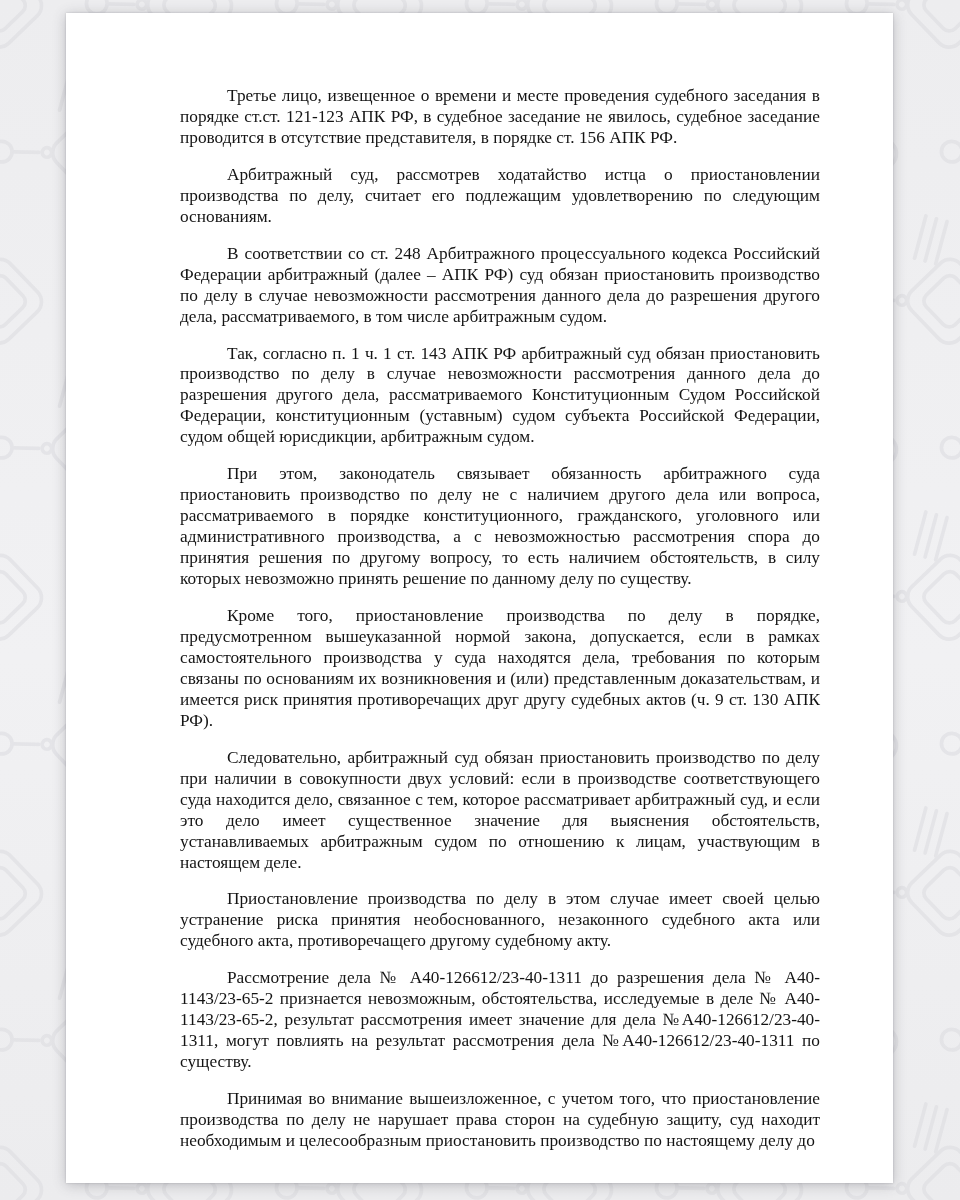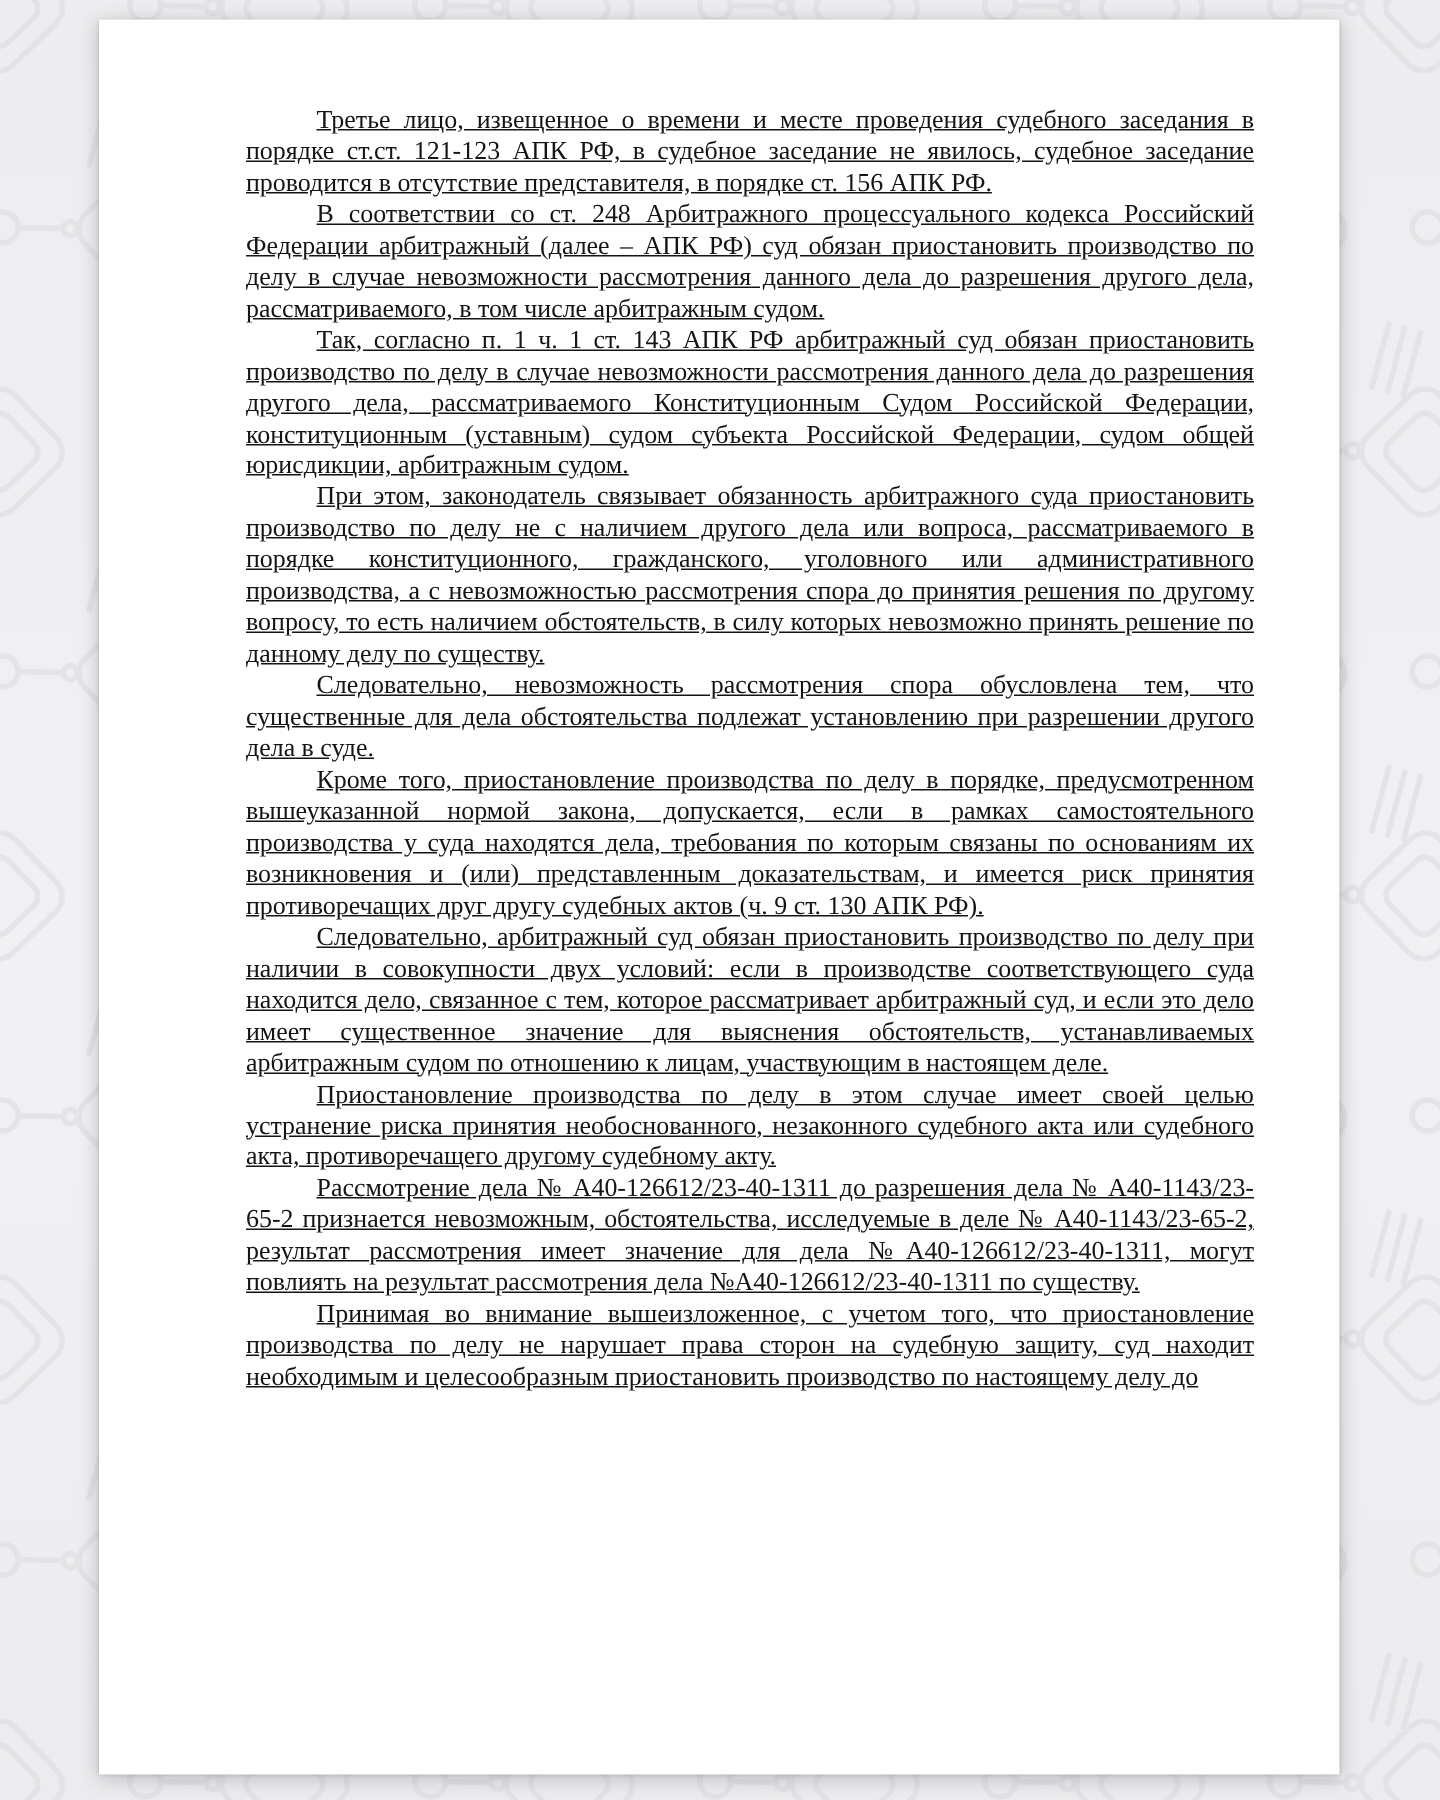--- a/index.html
+++ b/index.html
@@ -17,21 +17,21 @@
     box-shadow:0 2px 12px rgba(70,70,80,.30), 0 0 2px rgba(70,70,80,.25);
   }
   .paper-text{
     position:absolute;left:98px;top:57px;width:672px;
     font-family:"Liberation Serif","DejaVu Serif",serif;
     font-size:17.3px;line-height:20.95px;
     color:#141414;
     text-align:justify;
     hyphens:none;
   }
-  .paper-text p{margin:0;text-indent:47px;text-decoration:underline;}
+  .paper-text p{margin:16px;text-indent:47px;}
 </style>
 </head>
 <body>
 
 <div class="stage">
   <div class="watermark-layer" id="watermark-layer">
       <svg class="wm" style="left:-90px;top:-70px" width="150" height="150" viewBox="0 0 160 160" fill="none" stroke="#dcdce0" stroke-width="4" stroke-linecap="round">
         <rect x="55" y="55" width="72" height="72" rx="15"></rect>
         <rect x="69" y="69" width="44" height="44" rx="9"></rect>
         <circle cx="55" cy="55" r="5"></circle>
@@ -569,24 +569,24 @@
         <circle cx="21" cy="21" r="11"></circle>
         <line x1="96" y1="32" x2="136" y2="8"></line>
         <line x1="102" y1="42" x2="142" y2="18"></line>
         <line x1="108" y1="52" x2="148" y2="28"></line>
       </svg>
     </div>
 
   <div class="paper">
     <div class="paper-text">
       <p>Третье лицо, извещенное о времени и месте проведения судебного заседания в порядке ст.ст. 121-123 АПК РФ, в судебное заседание не явилось, судебное заседание проводится в отсутствие представителя, в порядке ст. 156 АПК РФ.</p>
+      <p>Арбитражный суд, рассмотрев ходатайство истца о приостановлении производства по делу, считает его подлежащим удовлетворению по следующим основаниям.</p>
       <p>В соответствии со ст. 248 Арбитражного процессуального кодекса Российский Федерации арбитражный (далее – АПК РФ) суд обязан приостановить производство по делу в случае невозможности рассмотрения данного дела до разрешения другого дела, рассматриваемого, в том числе арбитражным судом.</p>
       <p>Так, согласно п. 1 ч. 1 ст. 143 АПК РФ арбитражный суд обязан приостановить производство по делу в случае невозможности рассмотрения данного дела до разрешения другого дела, рассматриваемого Конституционным Судом Российской Федерации, конституционным (уставным) судом субъекта Российской Федерации, судом общей юрисдикции, арбитражным судом.</p>
       <p>При этом, законодатель связывает обязанность арбитражного суда приостановить производство по делу не с наличием другого дела или вопроса, рассматриваемого в порядке конституционного, гражданского, уголовного или административного производства, а с невозможностью рассмотрения спора до принятия решения по другому вопросу, то есть наличием обстоятельств, в силу которых невозможно принять решение по данному делу по существу.</p>
-      <p>Следовательно, невозможность рассмотрения спора обусловлена тем, что существенные для дела обстоятельства подлежат установлению при разрешении другого дела в суде.</p>
       <p>Кроме того, приостановление производства по делу в порядке, предусмотренном вышеуказанной нормой закона, допускается, если в рамках самостоятельного производства у суда находятся дела, требования по которым связаны по основаниям их возникновения и (или) представленным доказательствам, и имеется риск принятия противоречащих друг другу судебных актов (ч. 9 ст. 130 АПК РФ).</p>
       <p>Следовательно, арбитражный суд обязан приостановить производство по делу при наличии в совокупности двух условий: если в производстве соответствующего суда находится дело, связанное с тем, которое рассматривает арбитражный суд, и если это дело имеет существенное значение для выяснения обстоятельств, устанавливаемых арбитражным судом по отношению к лицам, участвующим в настоящем деле.</p>
       <p>Приостановление производства по делу в этом случае имеет своей целью устранение риска принятия необоснованного, незаконного судебного акта или судебного акта, противоречащего другому судебному акту.</p>
       <p>Рассмотрение дела № А40-126612/23-40-1311 до разрешения дела № А40-1143/23-65-2 признается невозможным, обстоятельства, исследуемые в деле № А40-1143/23-65-2, результат рассмотрения имеет значение для дела №А40-126612/23-40-1311, могут повлиять на результат рассмотрения дела №А40-126612/23-40-1311 по существу.</p>
       <p>Принимая во внимание вышеизложенное, с учетом того, что приостановление производства по делу не нарушает права сторон на судебную защиту, суд находит необходимым и целесообразным приостановить производство по настоящему делу до</p>
     </div>
   </div>
 </div>
 
 </body></html>

